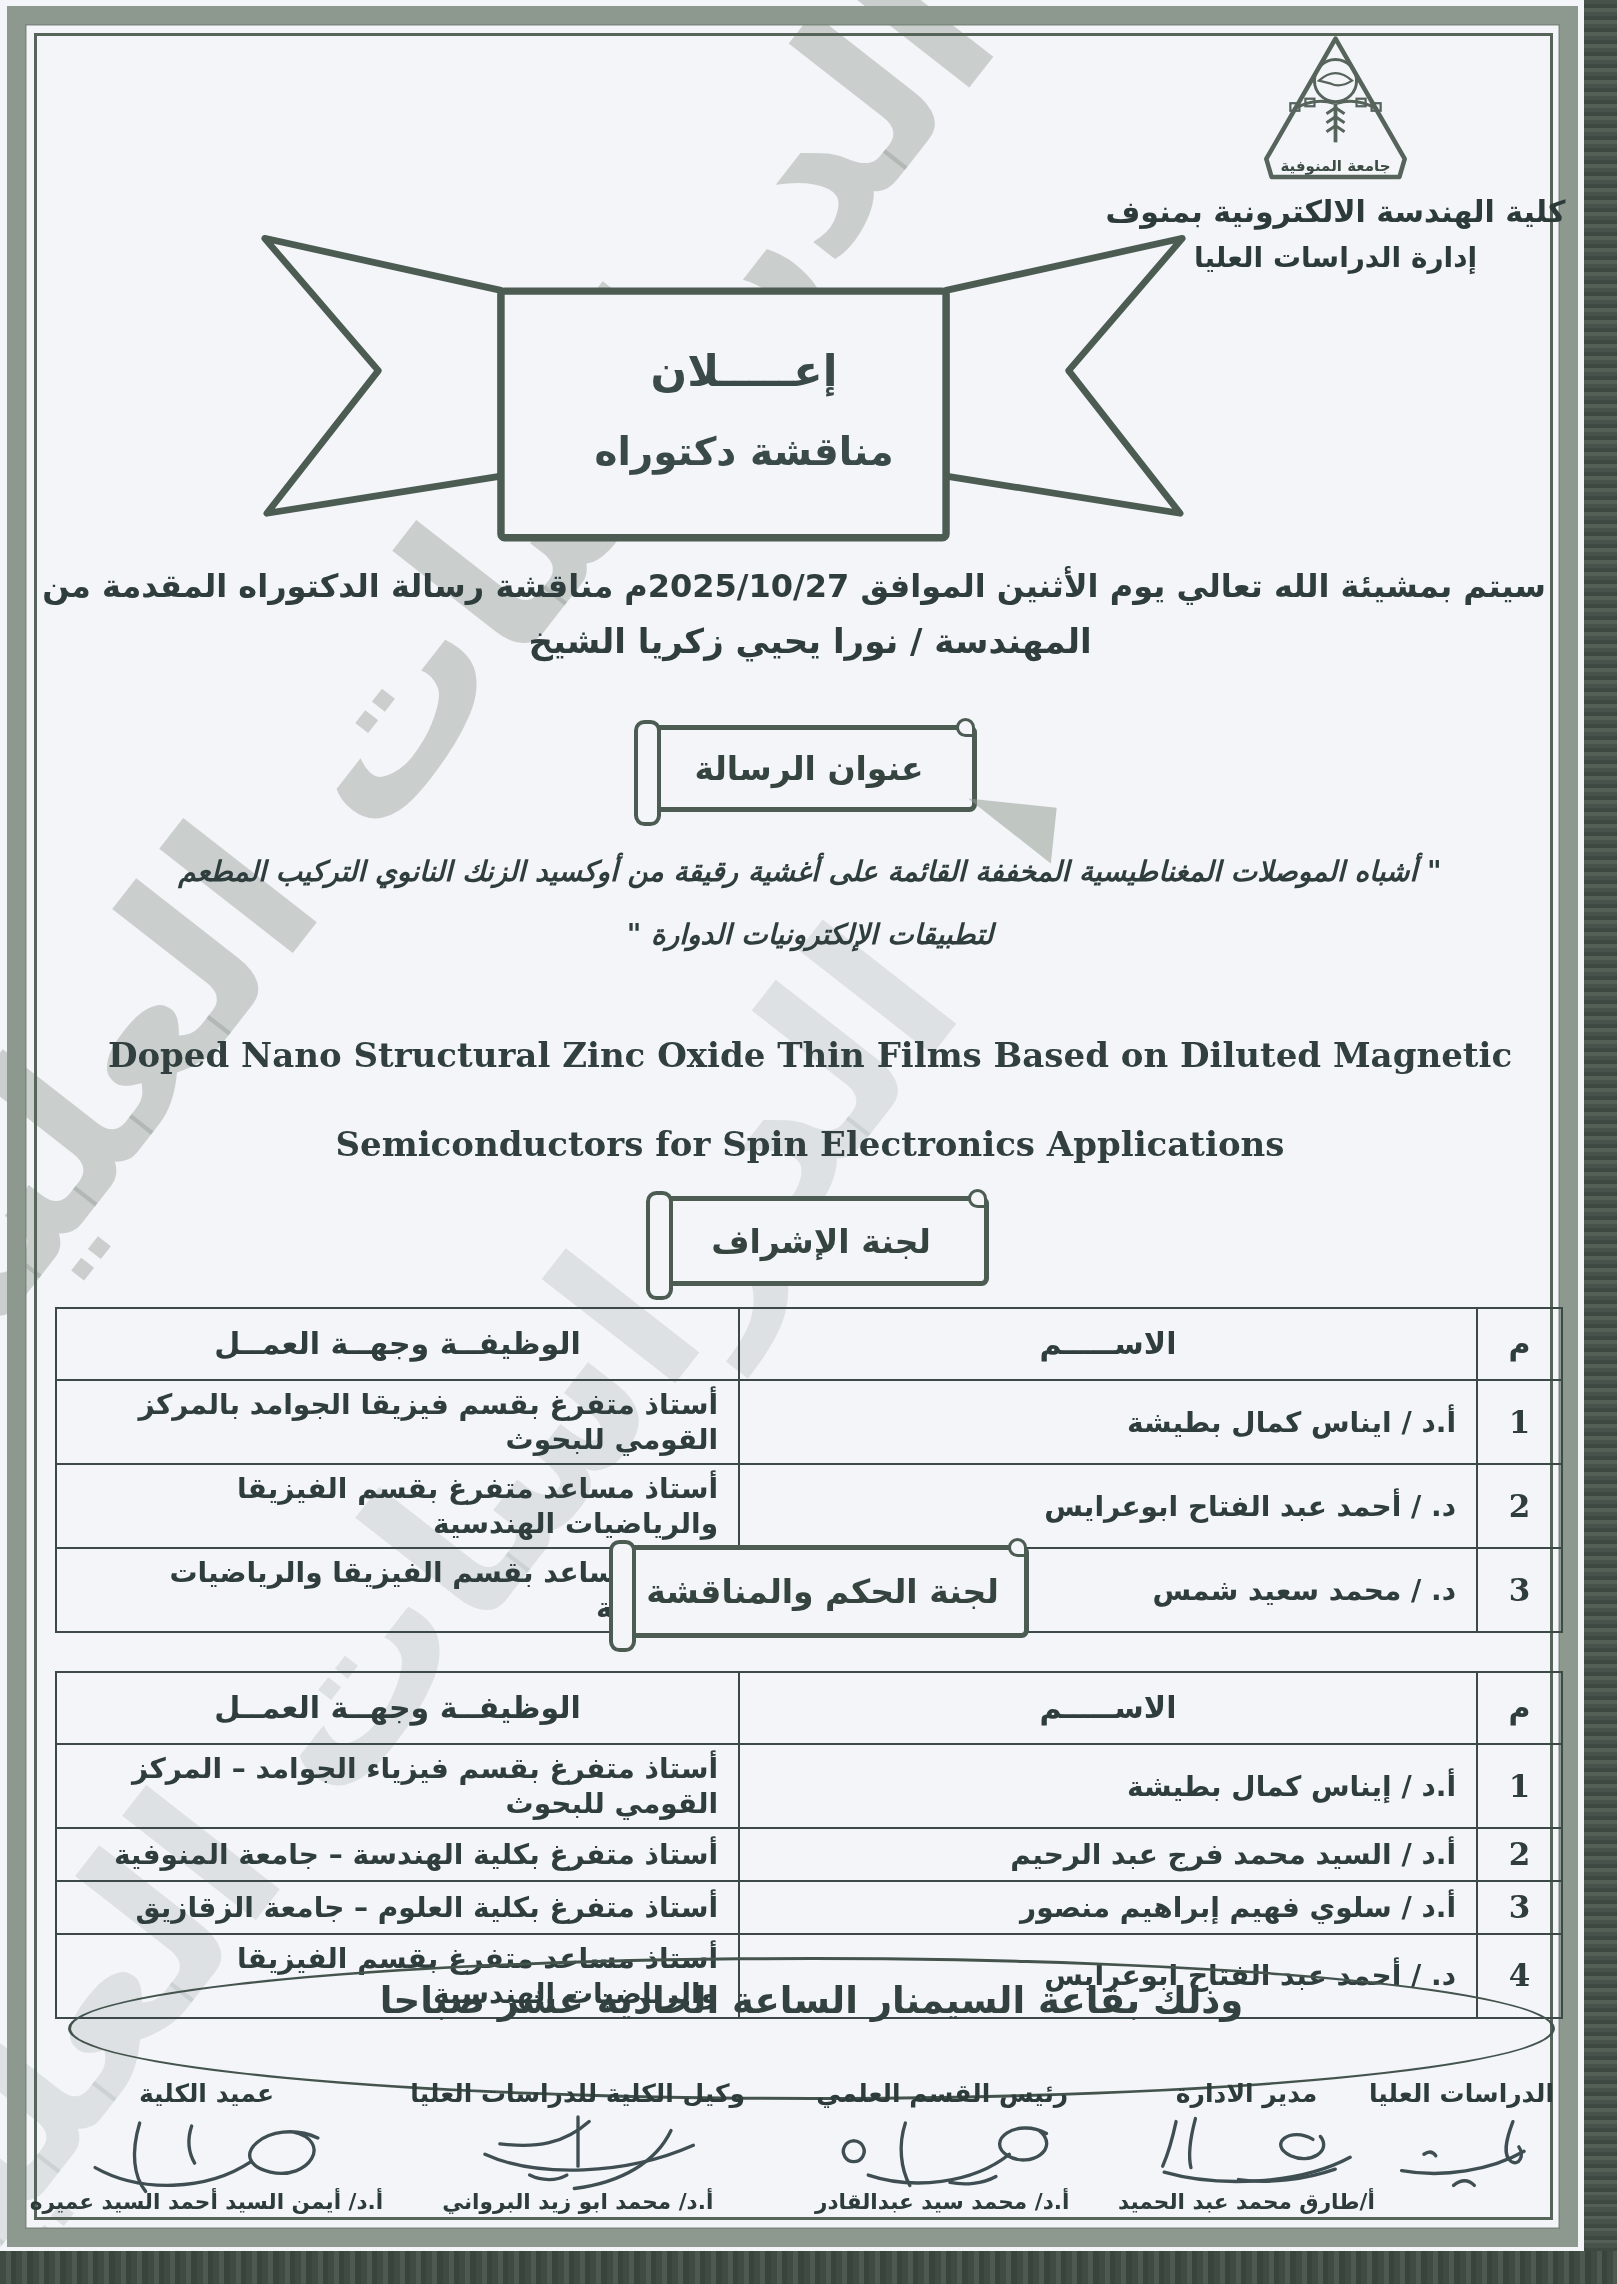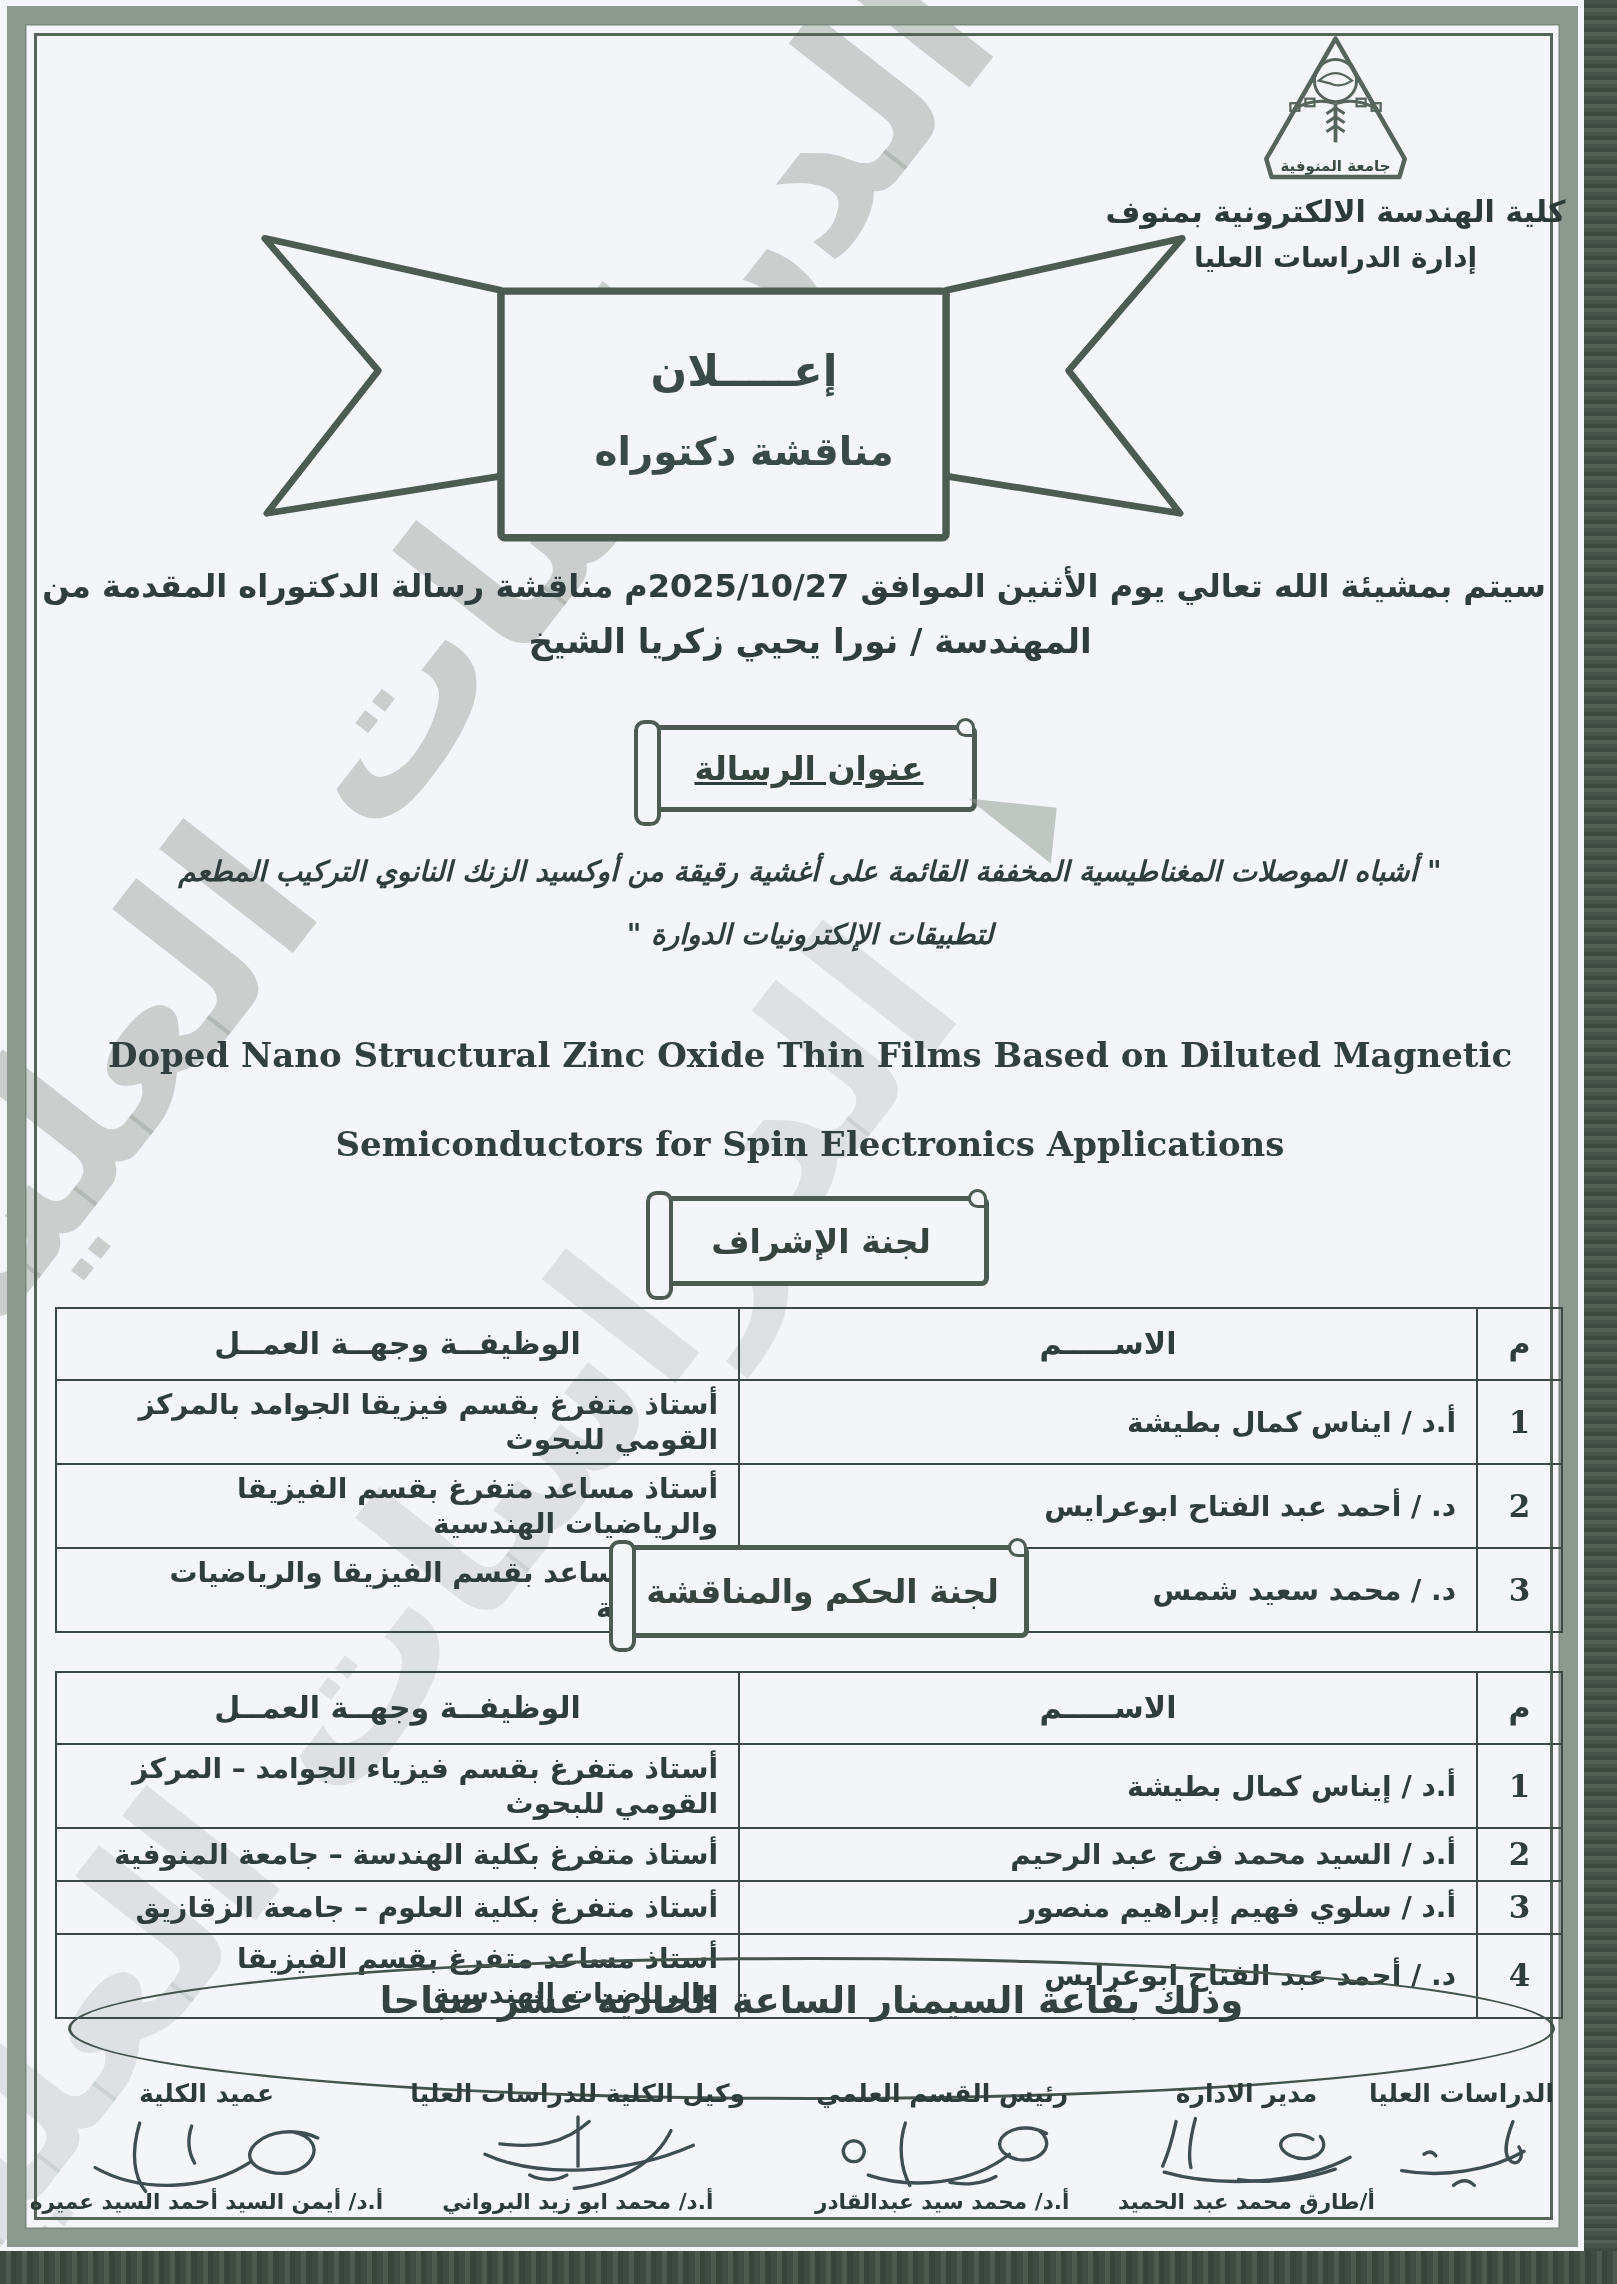--- a/index.html
+++ b/index.html
@@ -45,21 +45,21 @@
   .scroll{z-index:2;direction:rtl;}
   .scroll-body{position:relative;border:5.2px solid #4c5c53;border-radius:7.4px;background:#f3f5f9;
     display:flex;align-items:center;justify-content:center;font-weight:bold;color:#35443f;}
   .scroll-roll{position:absolute;left:-12px;top:-10.4px;bottom:-19.3px;width:19.3px;
     border:4.5px solid #4c5c53;border-radius:10.4px;background:#f3f5f9;}
   .scroll-curl{position:absolute;top:-12px;right:-3px;width:13.4px;height:13.4px;
     border:3.7px solid #4c5c53;border-radius:50% 50% 0 50%;background:#f3f5f9;}
   .scroll-shadow{position:absolute;right:-82px;bottom:-52px;width:0;height:0;
     border-top:56px solid rgba(150,158,150,0.55);border-left:89px solid transparent;
     transform:rotate(6deg);}
-  .scroll-title{left:641px;top:725px;width:336px;text-decoration:underline;}
+  .scroll-title{left:641px;top:725px;width:336px;}
   .scroll-title .scroll-body{height:77px;font-size:33px;}
   .scroll-sup{left:653px;top:1196px;width:336px;}
   .scroll-sup .scroll-body{height:80px;font-size:33px;}
   .scroll-exam{left:616px;top:1545px;width:413px;}
   .scroll-exam .scroll-body{height:83px;font-size:33px;}
   
   .thesis-ar{left:63px;top:855px;width:1494px;text-align:center;direction:rtl;z-index:2;}
   .thesis-ar-l1{font-size:28px;font-weight:bold;font-style:italic;white-space:nowrap;}
   .thesis-ar-l2{font-size:28px;font-weight:bold;font-style:italic;margin-top:30px;}
   .thesis-en{left:63px;top:1035px;width:1494px;text-align:center;direction:ltr;z-index:2;

